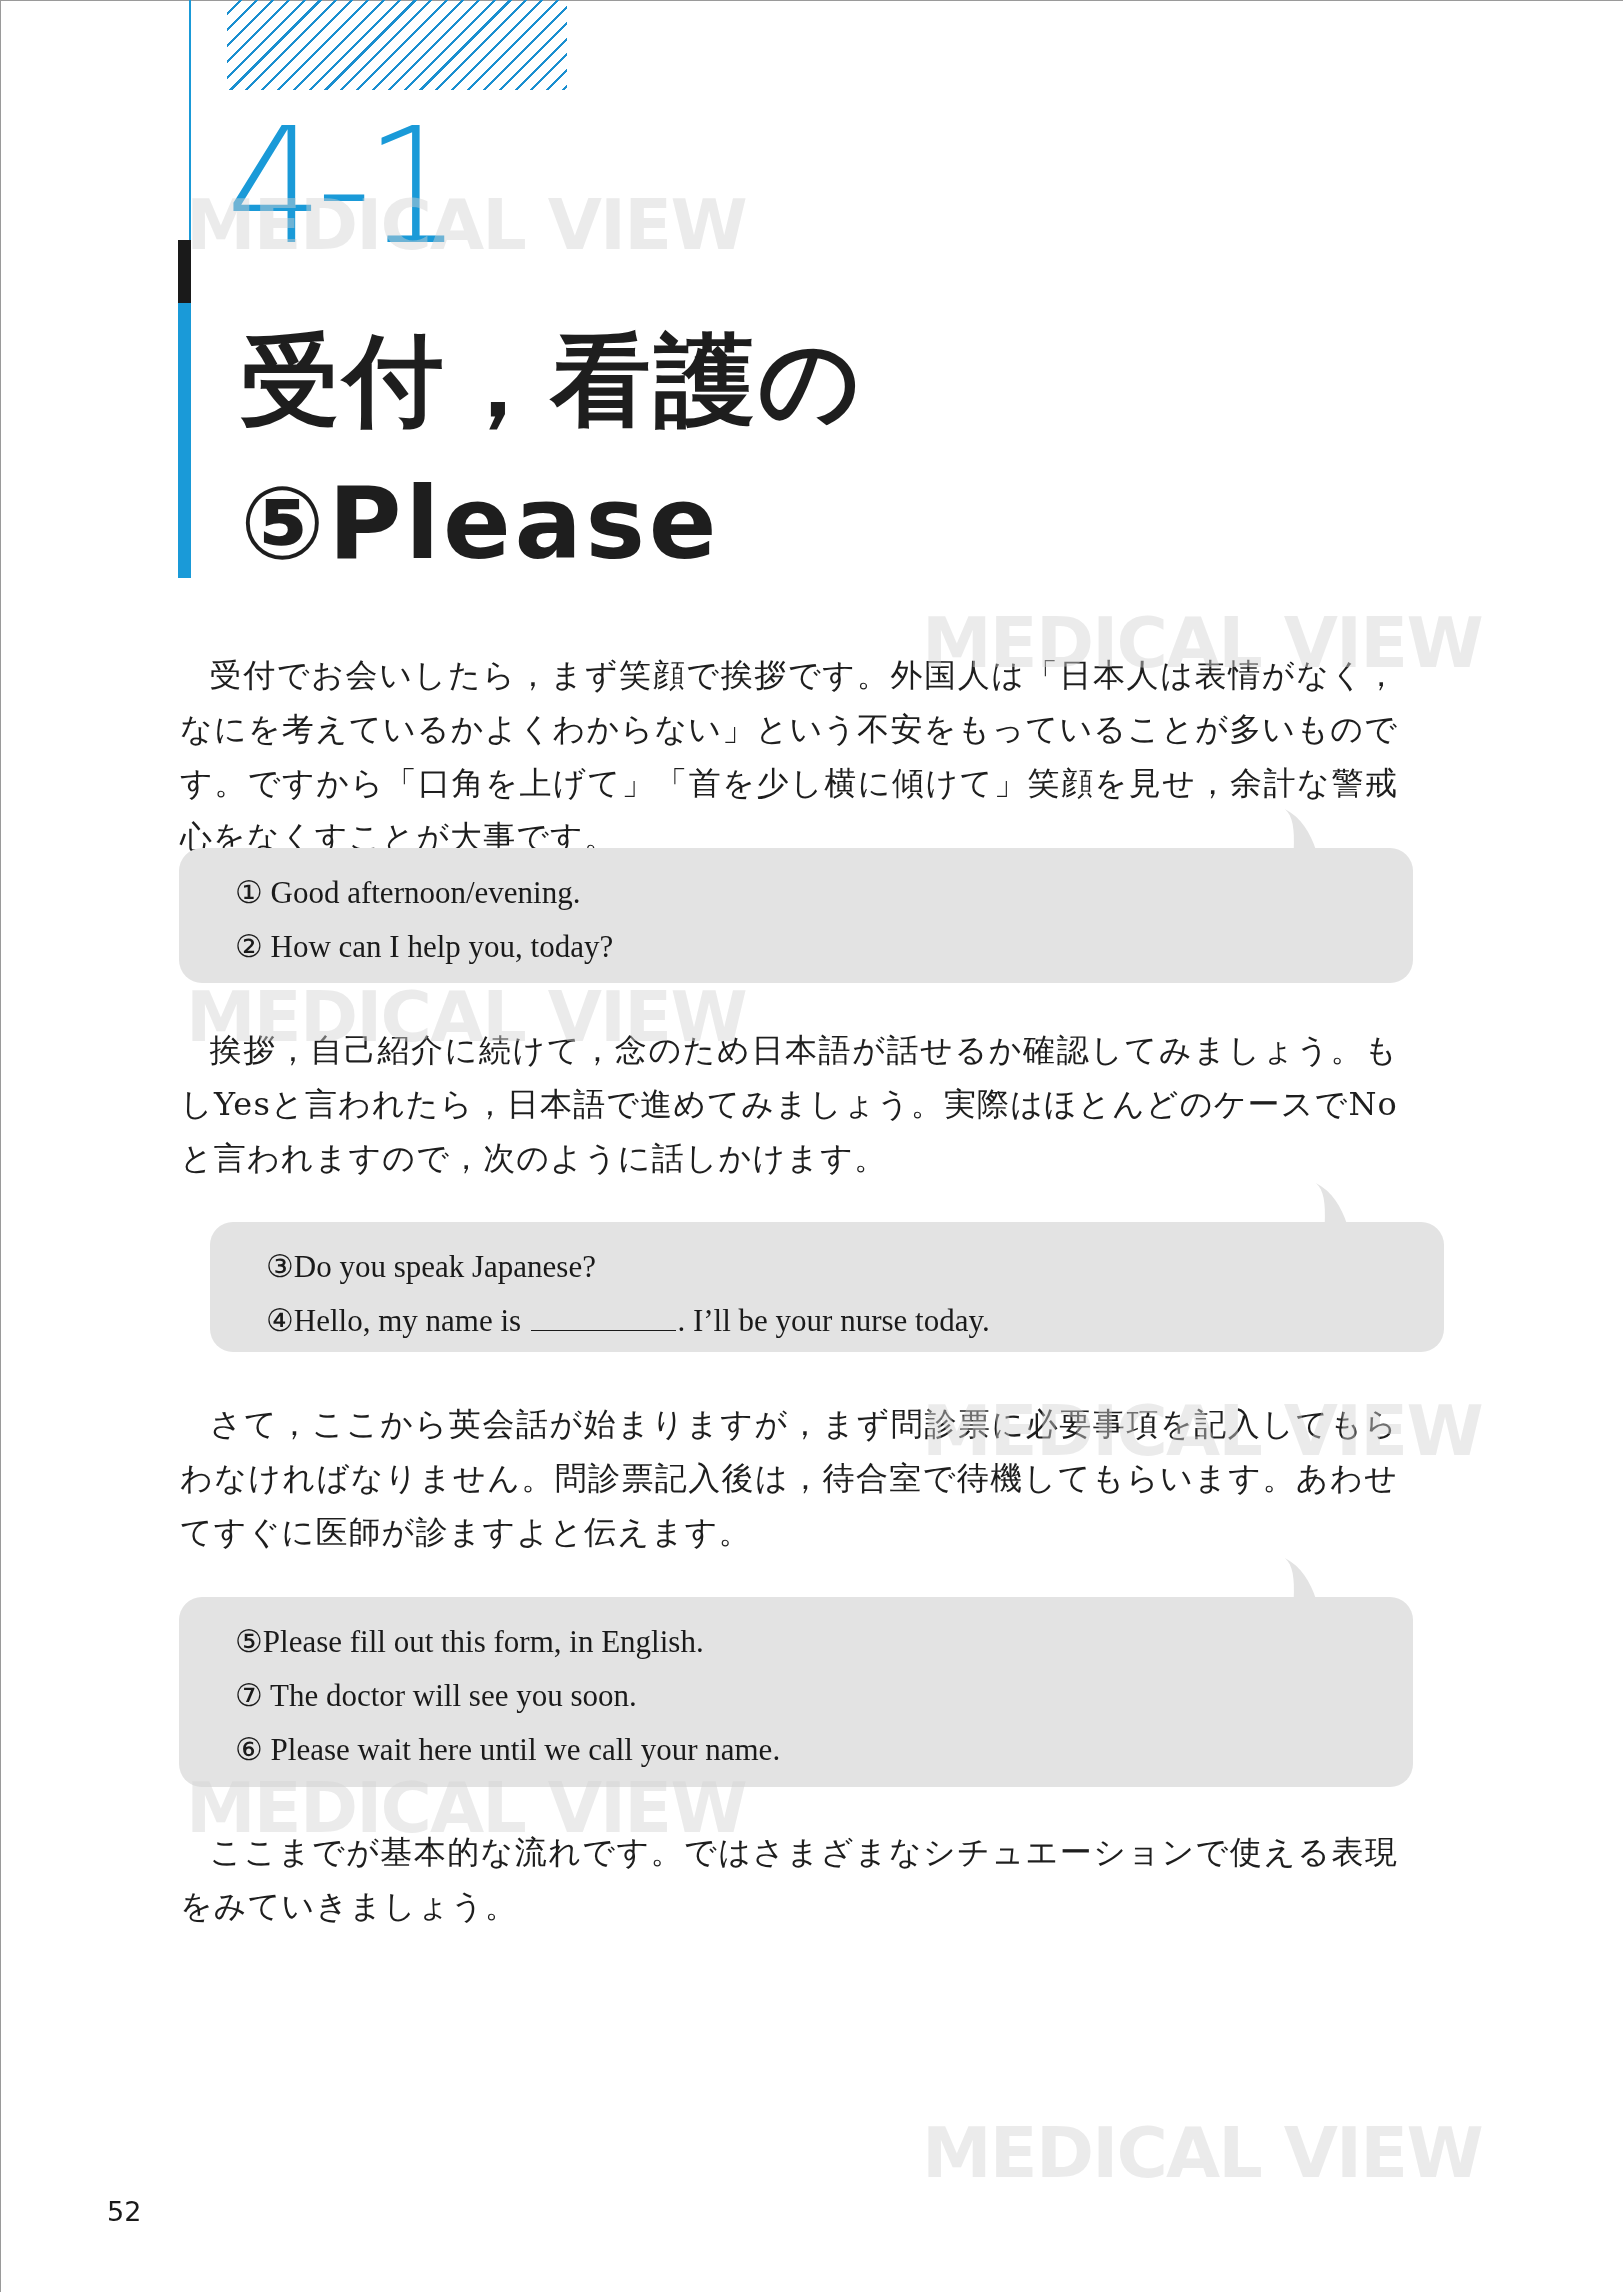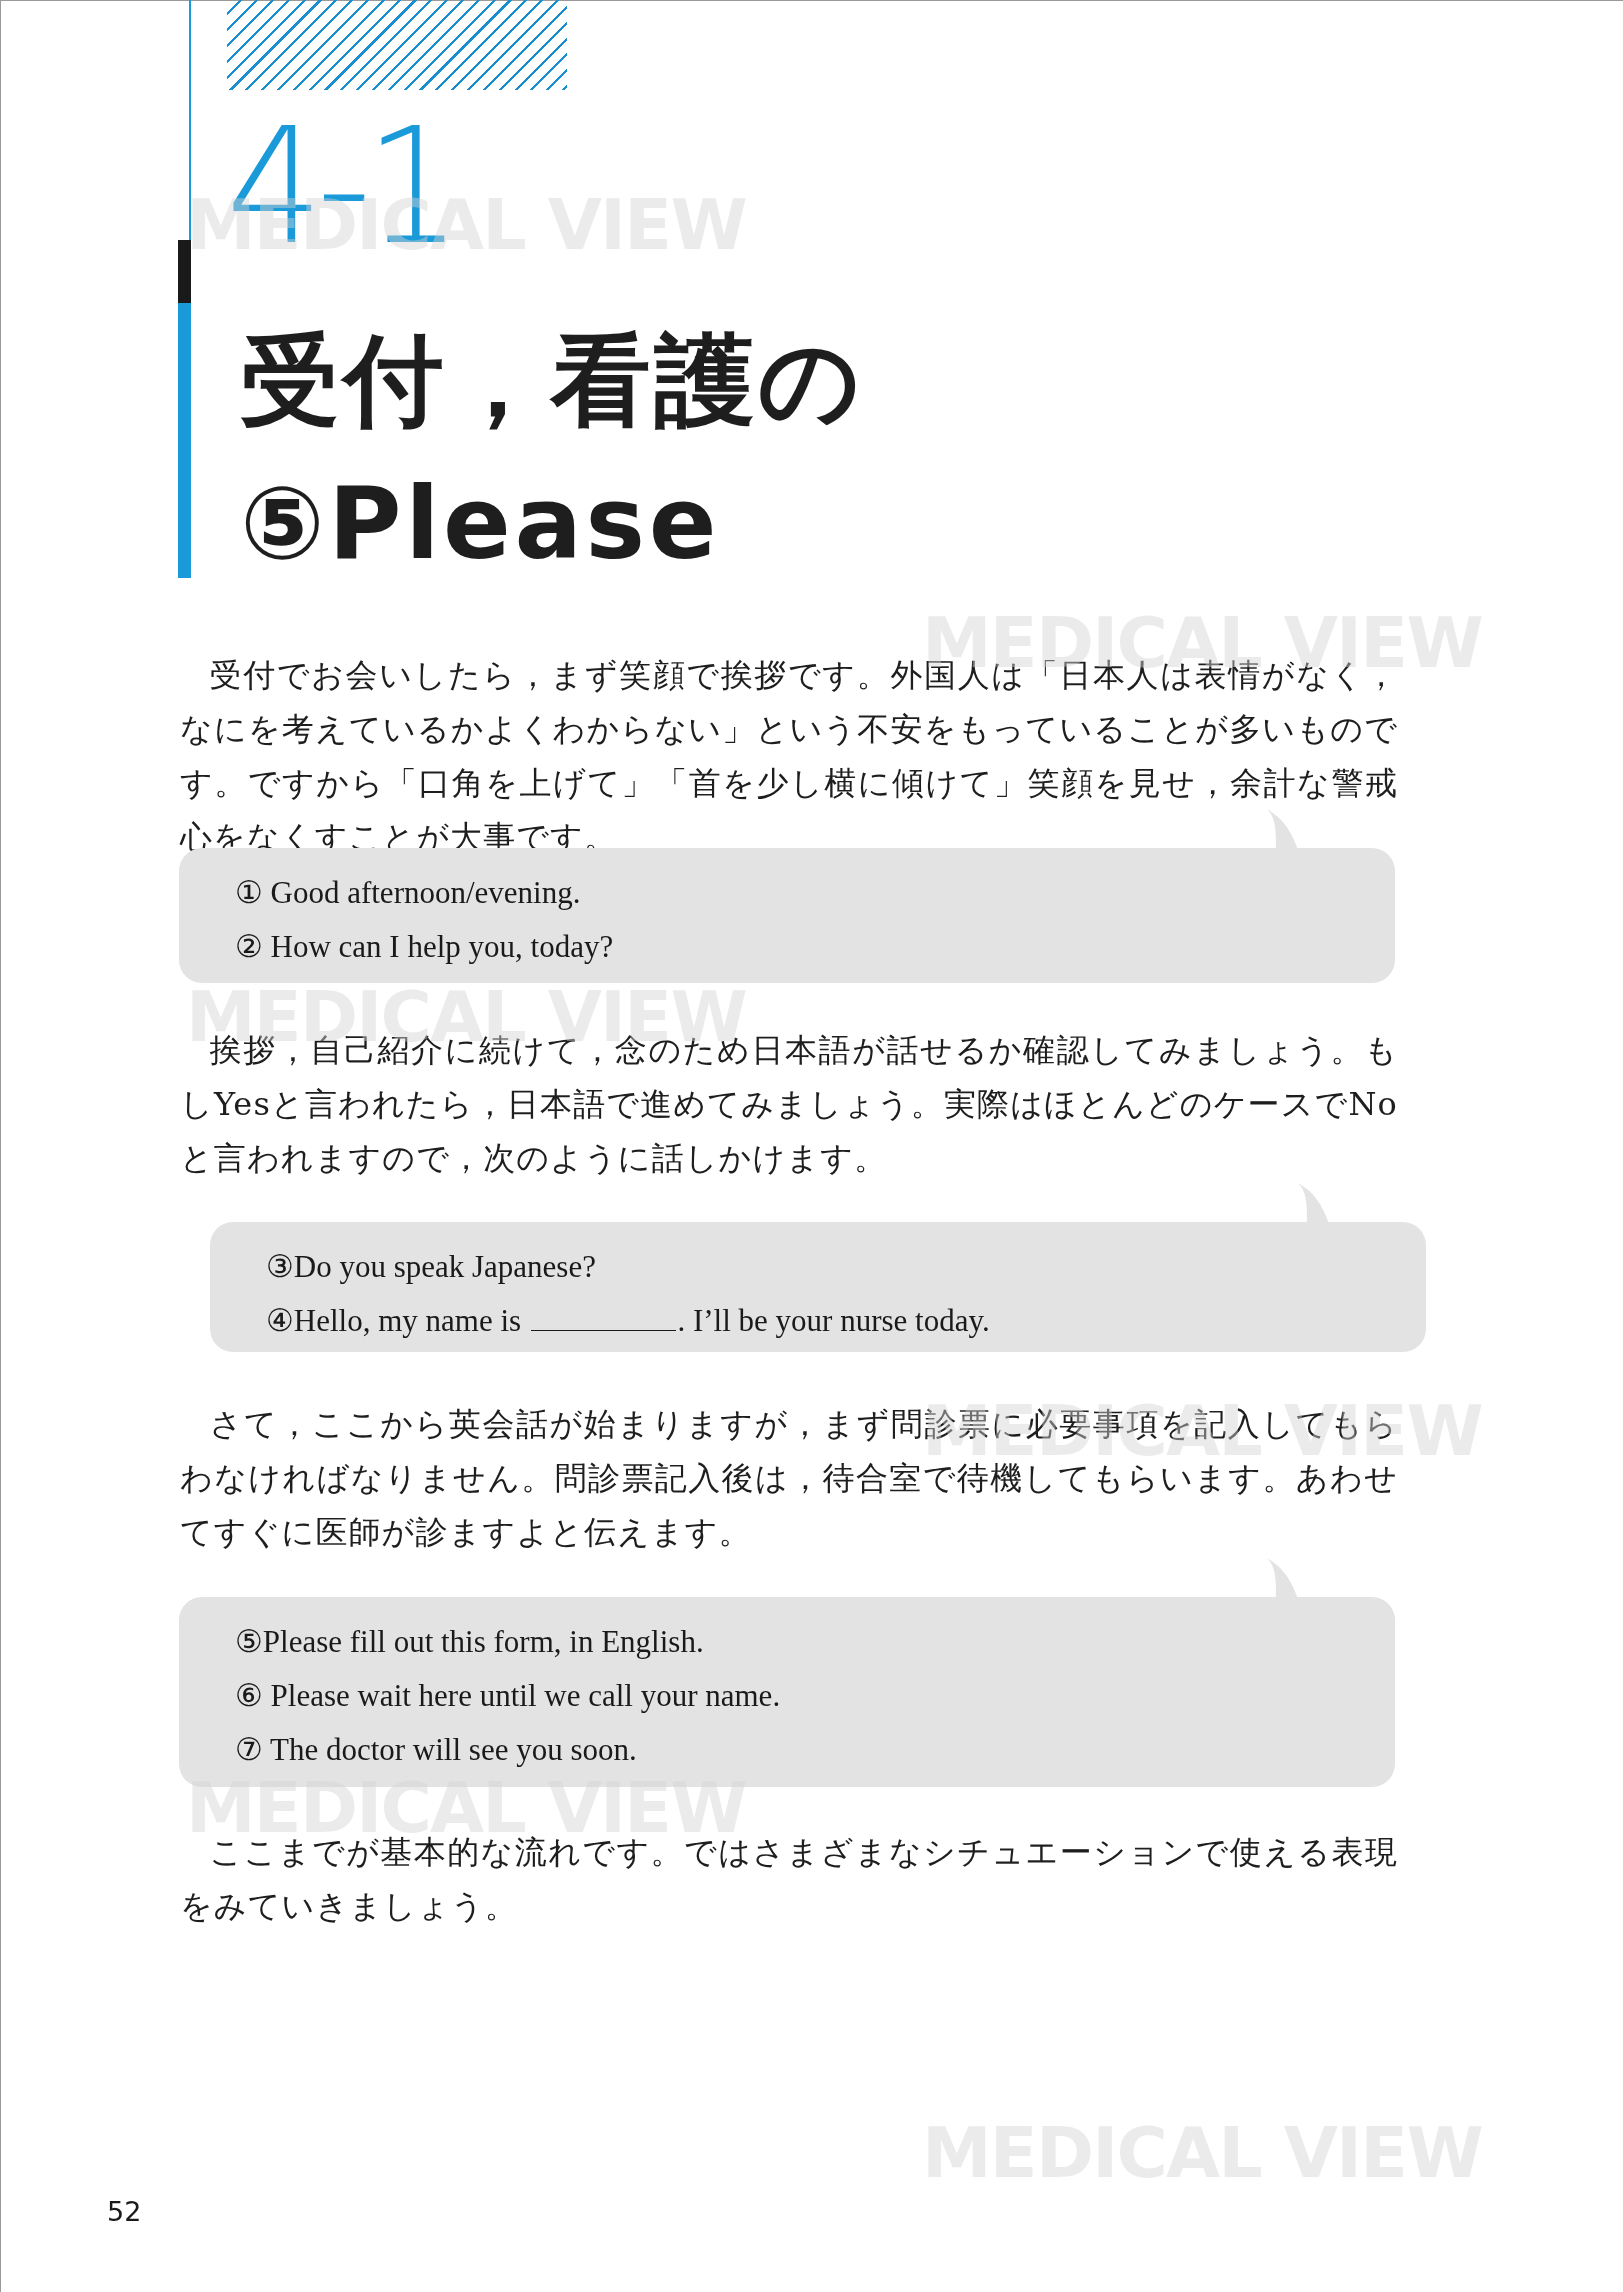--- a/index.html
+++ b/index.html
@@ -56,21 +56,21 @@
     pointer-events: none; z-index: 5; margin-top: 42px;
   }
   .para {
     position: absolute; left: 180px; width: 1218px;
     font-size: 32px; line-height: 54px; letter-spacing: 1.1px;
     text-indent: 29.6px;
     text-align: justify;
   }
   .bubble {
     position: absolute; left: 179px; width: 1216px;
-    background: #e3e3e3; border-radius: 23px;
+    background: #e3e3e3; border-radius: 23px; padding-left: 18px;
   }
   .bubble-tail {
     position: absolute; right: 90px; top: -39px; width: 39px; height: 41px;
   }
   .bubble-lines {
     position: absolute; left: 56px; top: 18px;
     font-family: "Liberation Serif", "DejaVu Serif", serif;
     font-size: 31px; line-height: 54px; color: #1a1a1a;
     white-space: nowrap;
   }
@@ -127,22 +127,22 @@
 </div>
 
 <div class="para" style="top:1397px;">さて，ここから英会話が始まりますが，まず問診票に必要事項を記入してもらわなければなりません。問診票記入後は，待合室で待機してもらいます。あわせてすぐに医師が診ますよと伝えます。</div>
 
 <div class="bubble" style="top:1597px; height:190px;">
   <svg class="bubble-tail" viewBox="0 0 44 46">
     <path d="M1 0 C 10 8, 12 22, 11 46 L 36 46 C 30 28, 20 10, 1 0 Z" fill="#e3e3e3"></path>
   </svg>
   <div class="bubble-lines">
     <span class="bubble-line">⑤Please fill out this form, in English.</span>
+    <span class="bubble-line">⑦ The doctor will see you soon.</span>
     <span class="bubble-line">⑥ Please wait here until we call your name.</span>
-    <span class="bubble-line">⑦ The doctor will see you soon.</span>
   </div>
 </div>
 
 <div class="para" style="top:1825px;">ここまでが基本的な流れです。ではさまざまなシチュエーションで使える表現をみていきましょう。</div>
 
 <div class="watermark" style="left:186px; top:148px;">MEDICAL VIEW</div>
 <div class="watermark" style="left:922px; top:566px;">MEDICAL VIEW</div>
 <div class="watermark" style="left:186px; top:940px;">MEDICAL VIEW</div>
 <div class="watermark" style="left:922px; top:1354px;">MEDICAL VIEW</div>
 <div class="watermark" style="left:186px; top:1731px;">MEDICAL VIEW</div>

